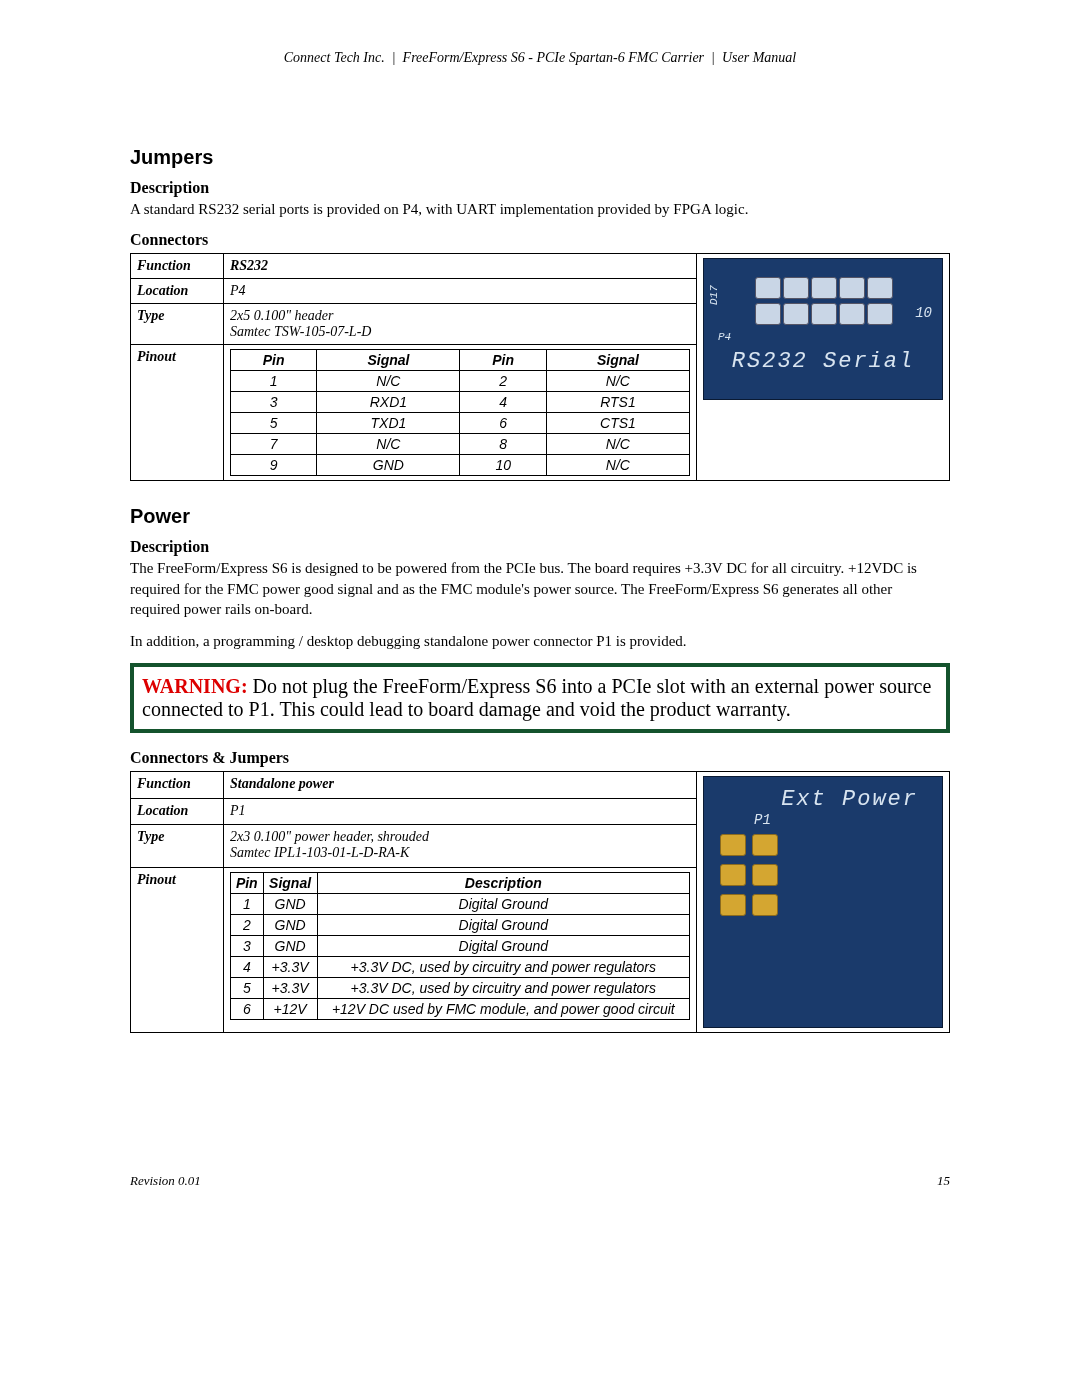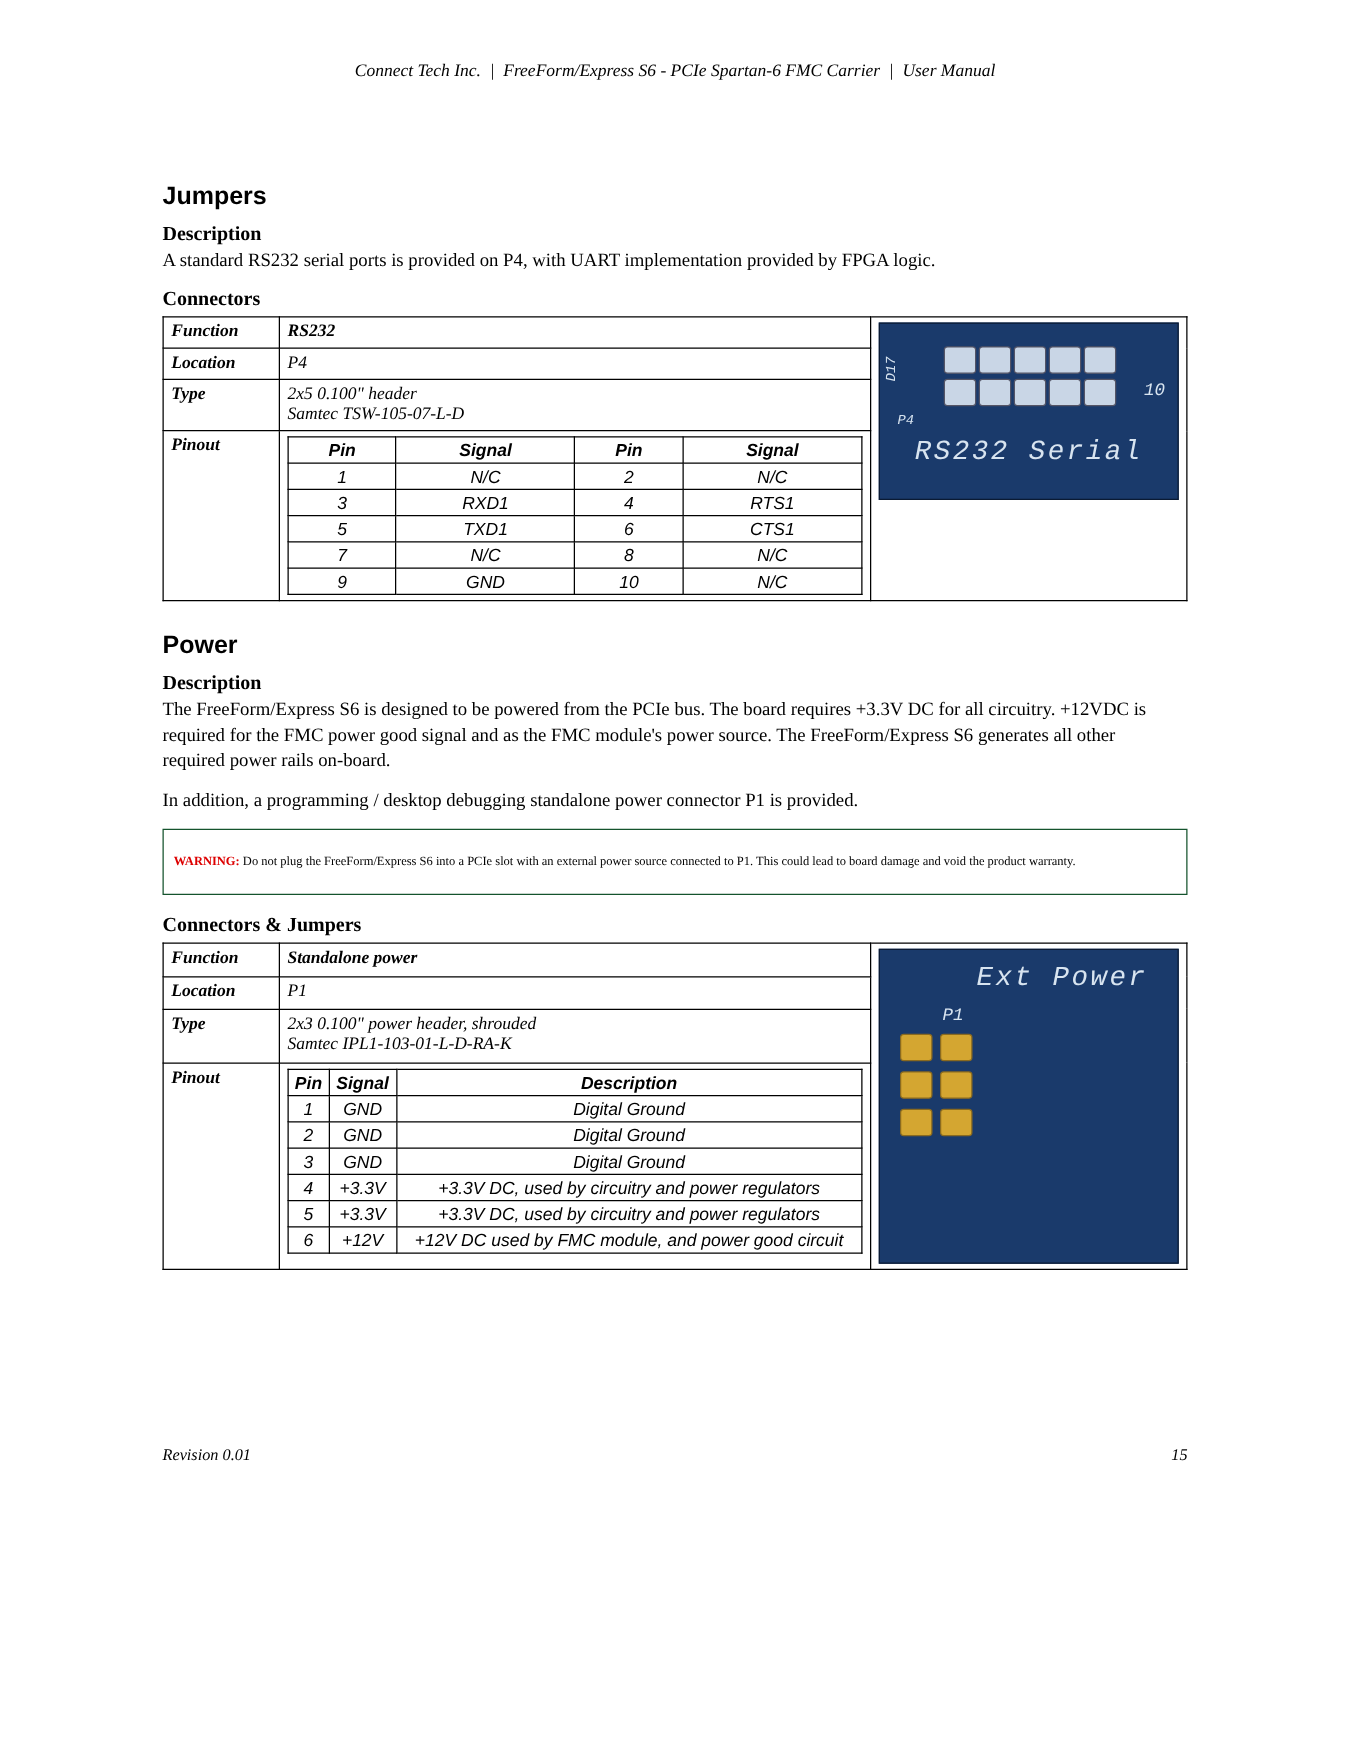--- a/index.html
+++ b/index.html
@@ -56,24 +56,24 @@
     font-family: Arial, sans-serif;
     font-size: 12px;
   }
   table.inner th, table.inner td {
     border: 1px solid #000;
     padding: 2px 4px;
     text-align: center;
   }
   table.inner th { font-weight: bold; }
   .warning-box {
-    border: 1px solid #14532d;
-    padding: 20px 8px;
+    border: 4px solid #14532d;
+    padding: 8px 8px;
     margin: 6px 0 16px 0;
-    font-size: 10px;
+    font-size: 20px;
   }
   .warn-label { color: #d00; font-weight: bold; }
   .pcb {
     background: #1a3a6b;
     color: #d8e4f0;
     font-family: "Courier New", monospace;
     padding: 10px;
     position: relative;
     border: 1px solid #0a1a33;
   }
@@ -94,21 +94,21 @@
     background: #c9d6e6;
     border: 1px solid #556;
     border-radius: 3px;
   }
   .pad.gold { background:#d4a631; border-color:#8a6a1f;}
   .silk { color:#d8e4f0; font-size:13px; }
   .silk-big { font-size:22px; letter-spacing:2px; text-align:center; margin-top:6px;}
   .silk-small { font-size:11px; }
   .silk-right { position:absolute; right:10px; top:46px; font-size:14px;}
   .silk-left  { position:absolute; left:4px; top:46px; font-size:11px; transform:rotate(-90deg); transform-origin:left top;}
-  .ext-title { font-size:22px; text-align:right; padding-right:14px; letter-spacing:2px; margin-bottom:10px;}
+  .ext-title { font-size:22px; text-align:right; padding-right:14px; letter-spacing:2px; margin-bottom:0;}
   .footer { margin-top:140px; font-size:13px; display:flex; justify-content:space-between;font-style:italic;}
 </style>
 </head>
 <body>
 
 <div class="header-line">
   <span>Connect Tech Inc.</span>
   &nbsp;|&nbsp;
   <span>FreeForm/Express S6 - PCIe Spartan-6 FMC Carrier</span>
   &nbsp;|&nbsp;

